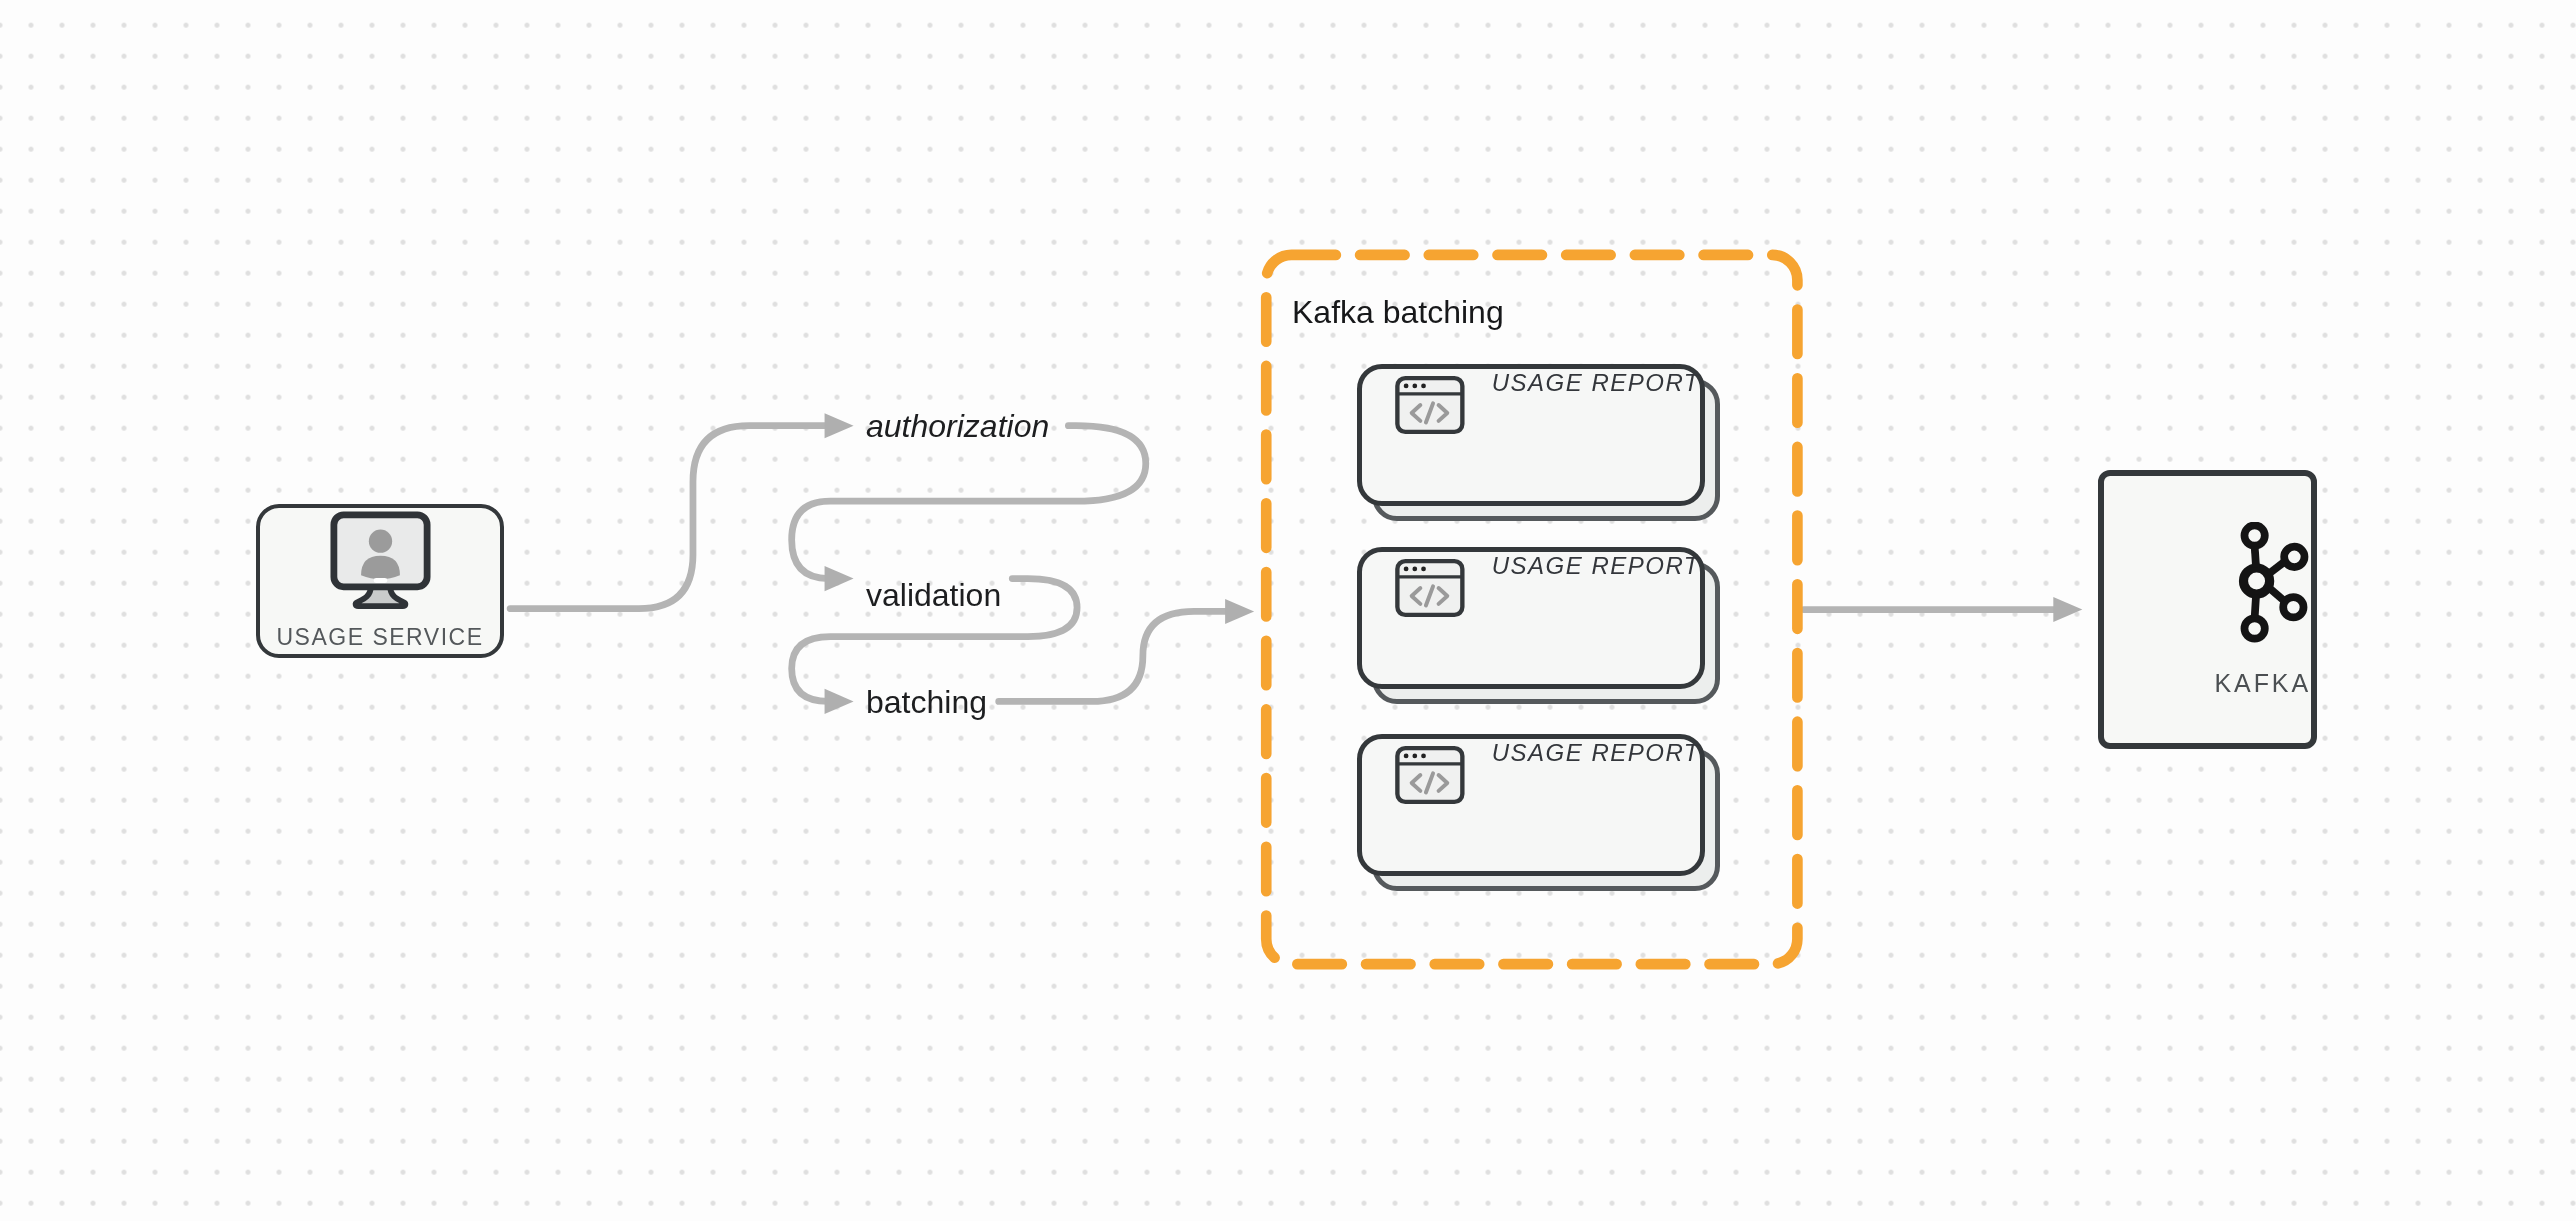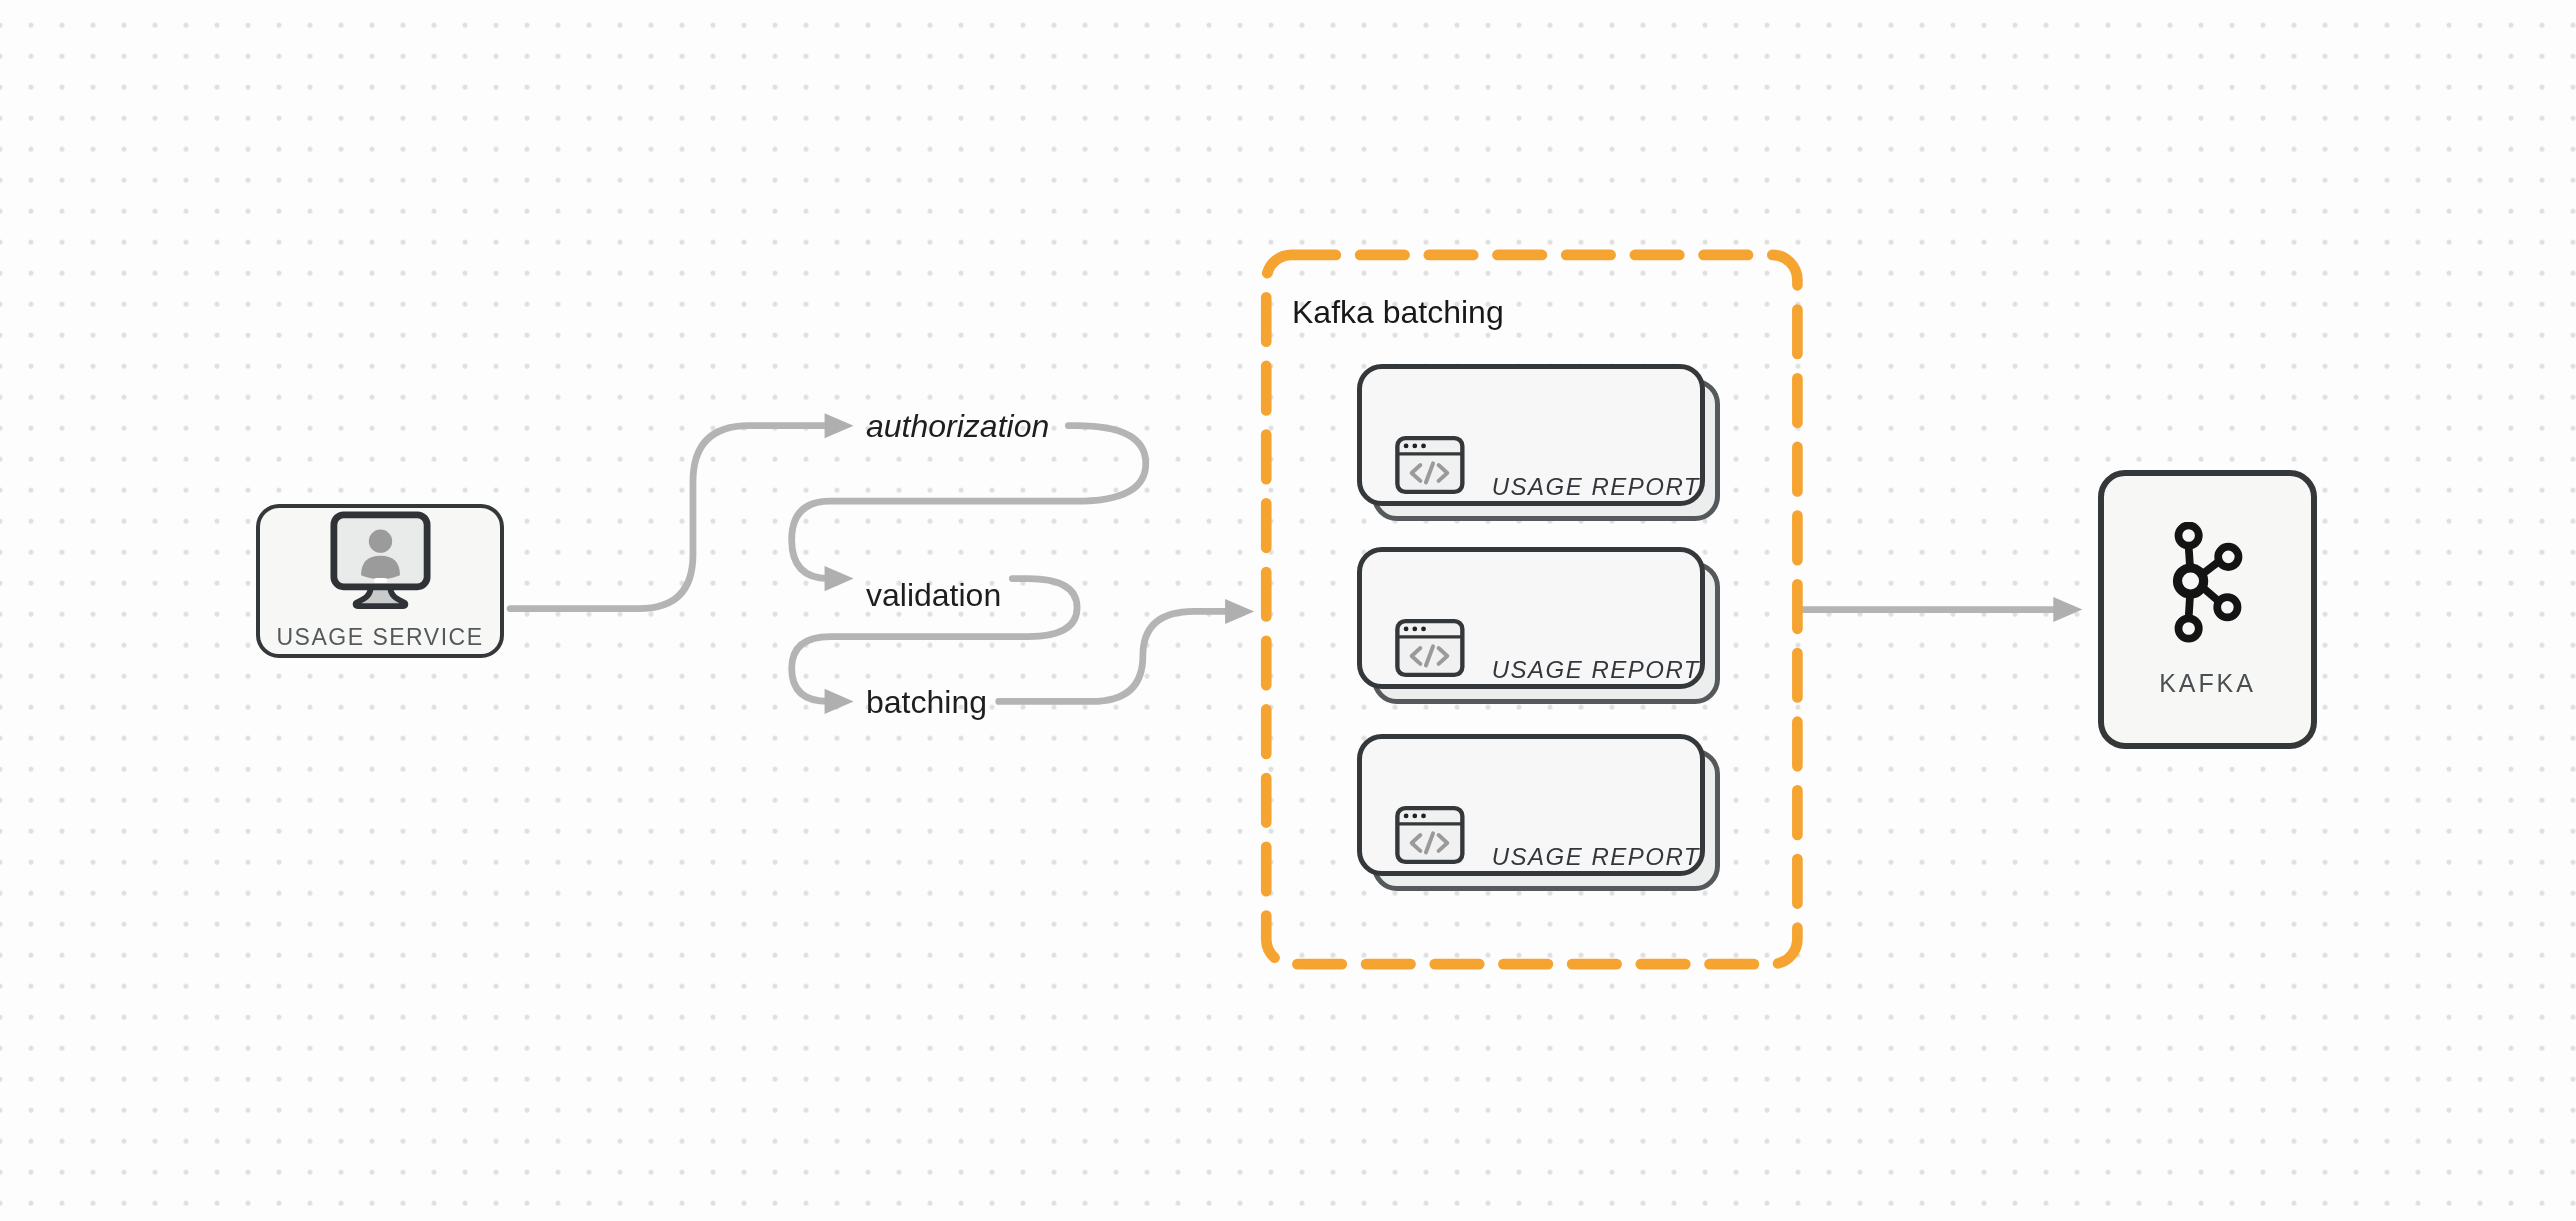--- a/index.html
+++ b/index.html
@@ -28,21 +28,21 @@
   .connector{fill:none;stroke:var(--connector-gray);stroke-width:7;stroke-linecap:round;stroke-linejoin:round;}
   .arrowhead{fill:#AFAFAF;stroke:none;}
   .dashed-group{fill:none;stroke:var(--accent-orange);stroke-width:11;stroke-linecap:round;stroke-dasharray:46 25;}
 
   .node{
     position:absolute;background:var(--node-fill);
     border:4.8px solid var(--border-dark);border-radius:23px;
     display:flex;flex-direction:column;align-items:center;justify-content:center;
   }
   .node-usage{left:256px;top:504px;width:248px;height:154px;}
-  .node-kafka{left:2098px;top:470px;width:219px;height:279px;border-width:6.8px;border-radius:27px;}
+  .node-kafka{left:2098px;top:470px;width:219px;height:279px;border-width:6.8px;border-radius:12px;align-items:flex-end;}
   .node-label{
     color:#54585B;font-size:23px;letter-spacing:1.5px;white-space:nowrap;
   }
   .node-usage .node-label{margin-top:9.7px;}
   .node-kafka .node-label{margin-top:25px;color:#4B4F52;font-size:25px;letter-spacing:2.9px;}
 
   .step-label{
     position:absolute;transform:translateY(-50%);
     color:var(--label-dark);font-size:32px;font-weight:500;white-space:nowrap;
   }
@@ -57,21 +57,21 @@
 
   .card-wrap{position:absolute;left:1357px;width:364px;height:158px;}
   .card-wrap.c1{top:364px;} .card-wrap.c2{top:547px;} .card-wrap.c3{top:734px;}
   .card-shadow{
     position:absolute;left:14.5px;top:14.5px;width:348px;height:142px;
     background:#ECEEED;border:5.8px solid #55595C;border-radius:25px;
   }
   .card{
     position:absolute;left:0;top:0;width:348px;height:142px;
     background:#F6F7F6;border:5.8px solid var(--border-dark);border-radius:25px;
-    display:flex;align-items:flex-end;padding-left:33px;gap:27px;
+    display:flex;align-items:flex-start;padding-left:33px;gap:27px;
   }
   .card-text{
     font-style:italic;font-size:24px;color:#33363B;letter-spacing:1.5px;white-space:nowrap;
   }
 </style>
 </head>
 <body>
 
 <div class="canvas">
 

